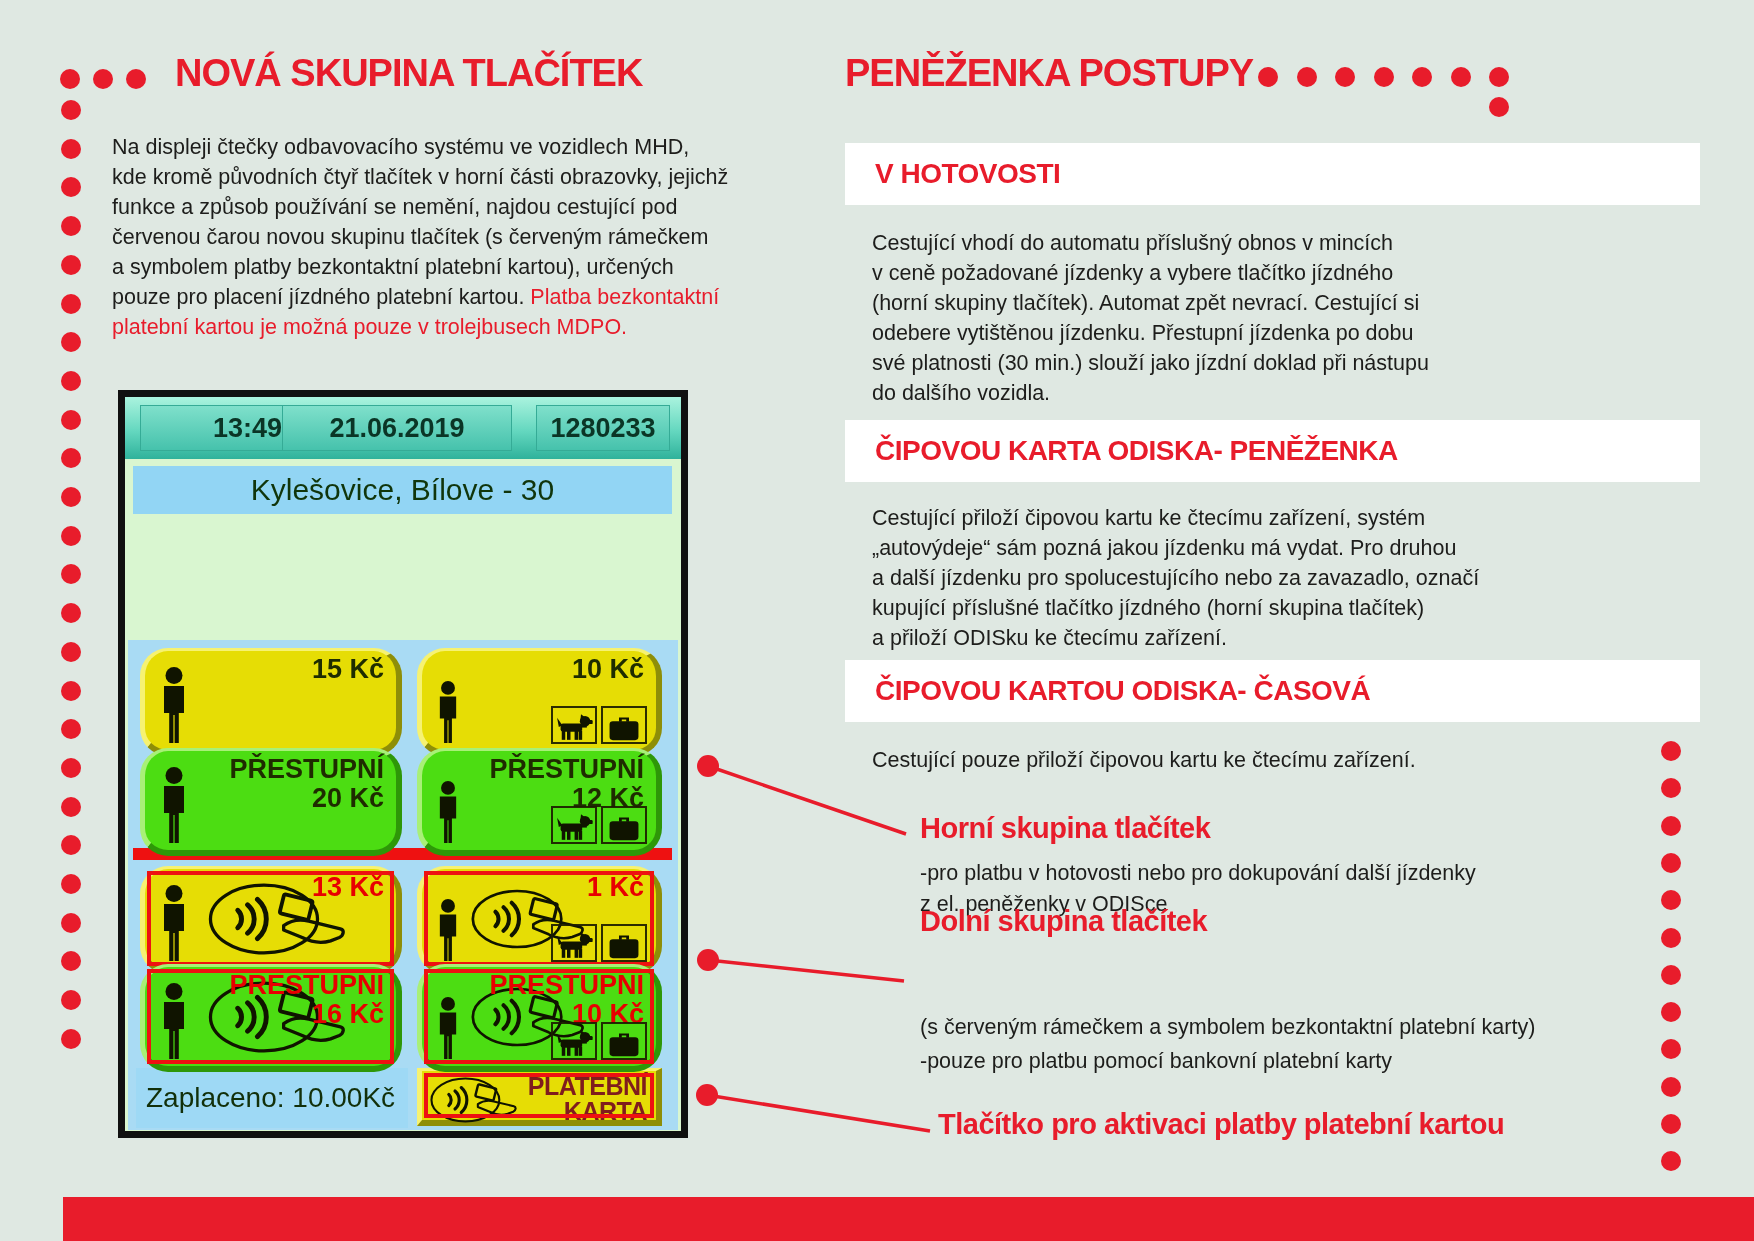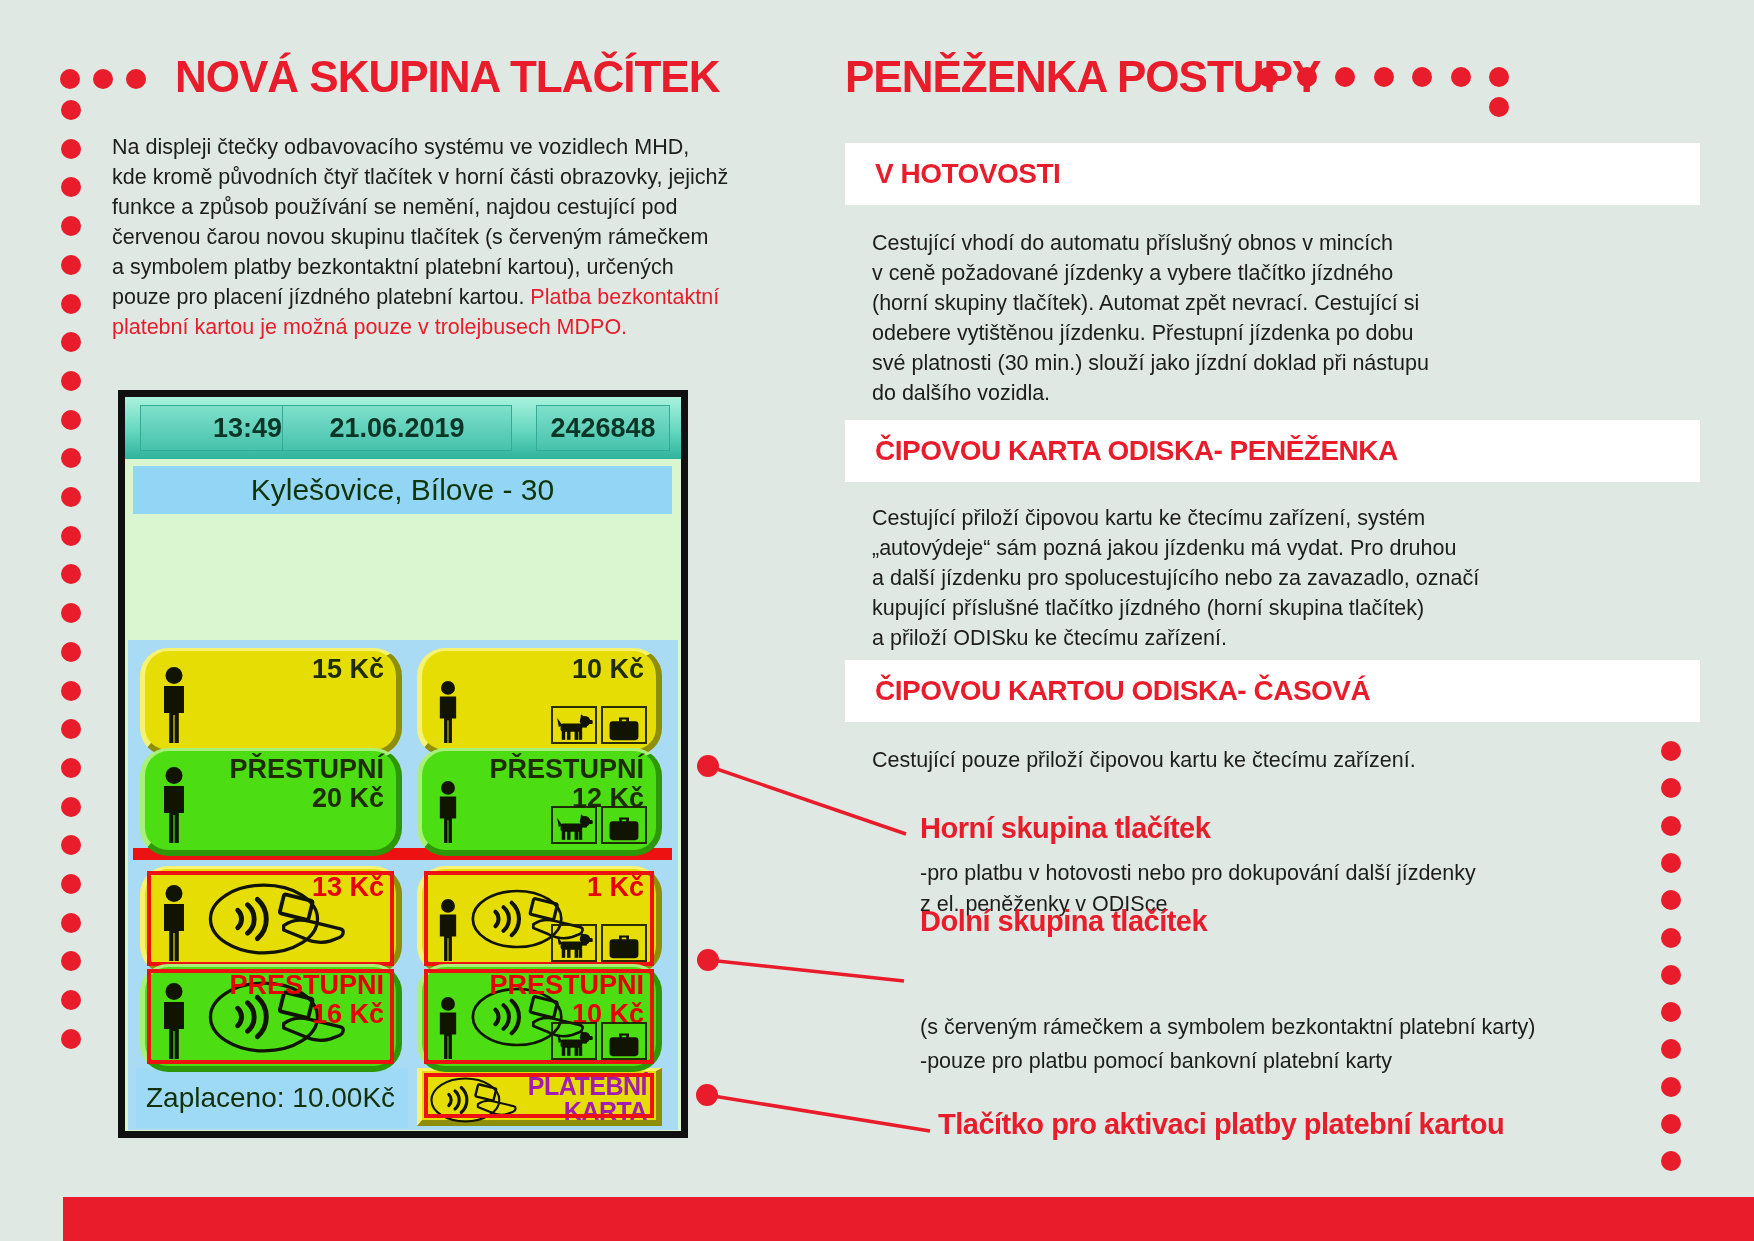--- a/index.html
+++ b/index.html
@@ -4,21 +4,21 @@
 <style>
   :root{
     --accent-red:#e81c2b; --display-red:#ee1111; --page-bg:#dfe8e2;
     --button-yellow:#e6dd05; --button-green:#4cdd12; --panel-blue:#a9dbf4;
     --screen-green:#d9f6d0; --stop-bar-blue:#92d5f4;
   }
   html,body{margin:0;padding:0;}
   body{font-family:"Liberation Sans",sans-serif;}
   #page{position:relative;width:1754px;height:1241px;background:var(--page-bg);overflow:hidden;}
   .dot{position:absolute;width:20px;height:20px;border-radius:50%;background:var(--accent-red);}
-  .title{position:absolute;margin:0;font-size:44px;font-weight:700;letter-spacing:-1px;color:var(--accent-red);white-space:nowrap;}
+  .title{position:absolute;margin:0;font-size:38px;font-weight:700;letter-spacing:-1px;color:var(--accent-red);white-space:nowrap;}
   .intro{position:absolute;left:112px;top:132px;width:690px;margin:0;font-size:21.5px;line-height:30px;color:#1d1d1b;white-space:pre-line;}
   .red-text{color:var(--accent-red);}
   
   .sec-bar{position:absolute;left:845px;width:855px;height:62px;background:#ffffff;display:flex;align-items:center;padding-left:30px;box-sizing:border-box;}
   .sec-bar h2{margin:0;font-size:28px;font-weight:700;letter-spacing:-0.5px;color:var(--accent-red);white-space:nowrap;}
   .sec-body{position:absolute;left:872px;width:780px;margin:0;font-size:21.5px;line-height:30px;color:#1d1d1b;white-space:pre-line;}
   .callout-title{position:absolute;margin:0;font-size:29px;font-weight:700;color:var(--accent-red);white-space:nowrap;letter-spacing:-0.5px;}
   .callout-body{position:absolute;margin:0;width:780px;font-size:21.5px;color:#1d1d1b;white-space:pre-line;}
   
   .display{position:absolute;left:118px;top:390px;width:556px;height:734px;border:7px solid #101010;background:var(--screen-green);}
@@ -33,21 +33,21 @@
   .red-frame::after{content:"";position:absolute;top:2px;left:2px;right:2px;bottom:2px;border:4px solid var(--display-red);pointer-events:none;}
   .person{position:absolute;left:12px;bottom:7px;line-height:0;}
   .ctl{position:absolute;top:50%;transform:translateY(-50%);line-height:0;}
   .price-block{position:absolute;top:4px;right:12px;text-align:right;font-size:27px;line-height:29px;font-weight:700;color:#1e2c00;}
   .lower .price-block{color:#e80000;}
   .pair{position:absolute;right:9px;bottom:6px;display:flex;gap:4px;}
   .icon-box{width:46px;height:38px;border:2px solid rgba(28,28,0,0.92);box-sizing:border-box;display:flex;align-items:flex-end;justify-content:center;padding-bottom:1px;}
   .paid-box{position:absolute;left:11px;top:671px;width:272px;height:60px;background:#9ed9f5;display:flex;align-items:center;padding-left:10px;box-sizing:border-box;font-size:28px;font-weight:500;color:#12300a;}
   .card-btn{position:absolute;left:292px;top:671px;width:245px;height:58px;box-sizing:border-box;}
   .card-ctl{top:4px !important;left:6px;transform:none !important;}
-  .card-label{position:absolute;right:9px;top:3px;font-size:25px;line-height:25px;font-weight:700;color:#a21caf;text-align:right;white-space:pre-line;letter-spacing:-0.5px;}
+  .card-label{position:absolute;right:9px;top:3px;font-size:25px;line-height:25px;font-weight:700;color:#7f1d1d;text-align:right;white-space:pre-line;letter-spacing:-0.5px;}
   #callout-lines{position:absolute;left:0;top:0;pointer-events:none;}
   .bottom-bar{position:absolute;left:63px;top:1197px;width:1691px;height:44px;background:var(--accent-red);}
 </style>
 </head>
 <body>
 
 <div id="page">
   <div id="dots-layer">
       <div class="dot" style="left: 60px; top: 69px;"></div>
       <div class="dot" style="left: 93px; top: 69px;"></div>
@@ -105,21 +105,21 @@
 funkce a způsob používání se nemění, najdou cestující pod
 červenou čarou novou skupinu tlačítek (s červeným rámečkem
 a symbolem platby bezkontaktní platební kartou), určených
 pouze pro placení jízdného platební kartou. </span><span class="red-text">Platba bezkontaktní
 platební kartou je možná pouze v trolejbusech MDPO.</span></p>
 
   <div id="display" class="display">
     <div class="scr-header">
       <div class="hdr-box" style="left:15px;width:117px;padding-left:48px;">13:49</div>
       <div class="hdr-box" style="left:157px;width:228px;">21.06.2019</div>
-      <div class="hdr-box" style="left:411px;width:132px;">2426848</div>
+      <div class="hdr-box" style="left:411px;width:132px;">1280233</div>
     </div>
     <div class="stop-bar">Kylešovice, Bílove - 30</div>
     <div class="panel"></div>
     <div class="red-line"></div>
     <div class="paid-box">Zaplaceno: 10.00Kč</div>
     <div class="card-btn face-yellow red-frame">
       <span class="ctl card-ctl" id="card-ctl"><svg width="90" height="50" viewBox="0 0 130 72" fill="none" stroke="#101400">
             <ellipse cx="54" cy="36" rx="49" ry="31" stroke-width="3"></ellipse>
             <path d="M30 28 a11 11 0 0 1 0 16" stroke-width="4.5" stroke-linecap="round"></path>
             <path d="M39 23 a17 17 0 0 1 0 26" stroke-width="4.5" stroke-linecap="round"></path>

